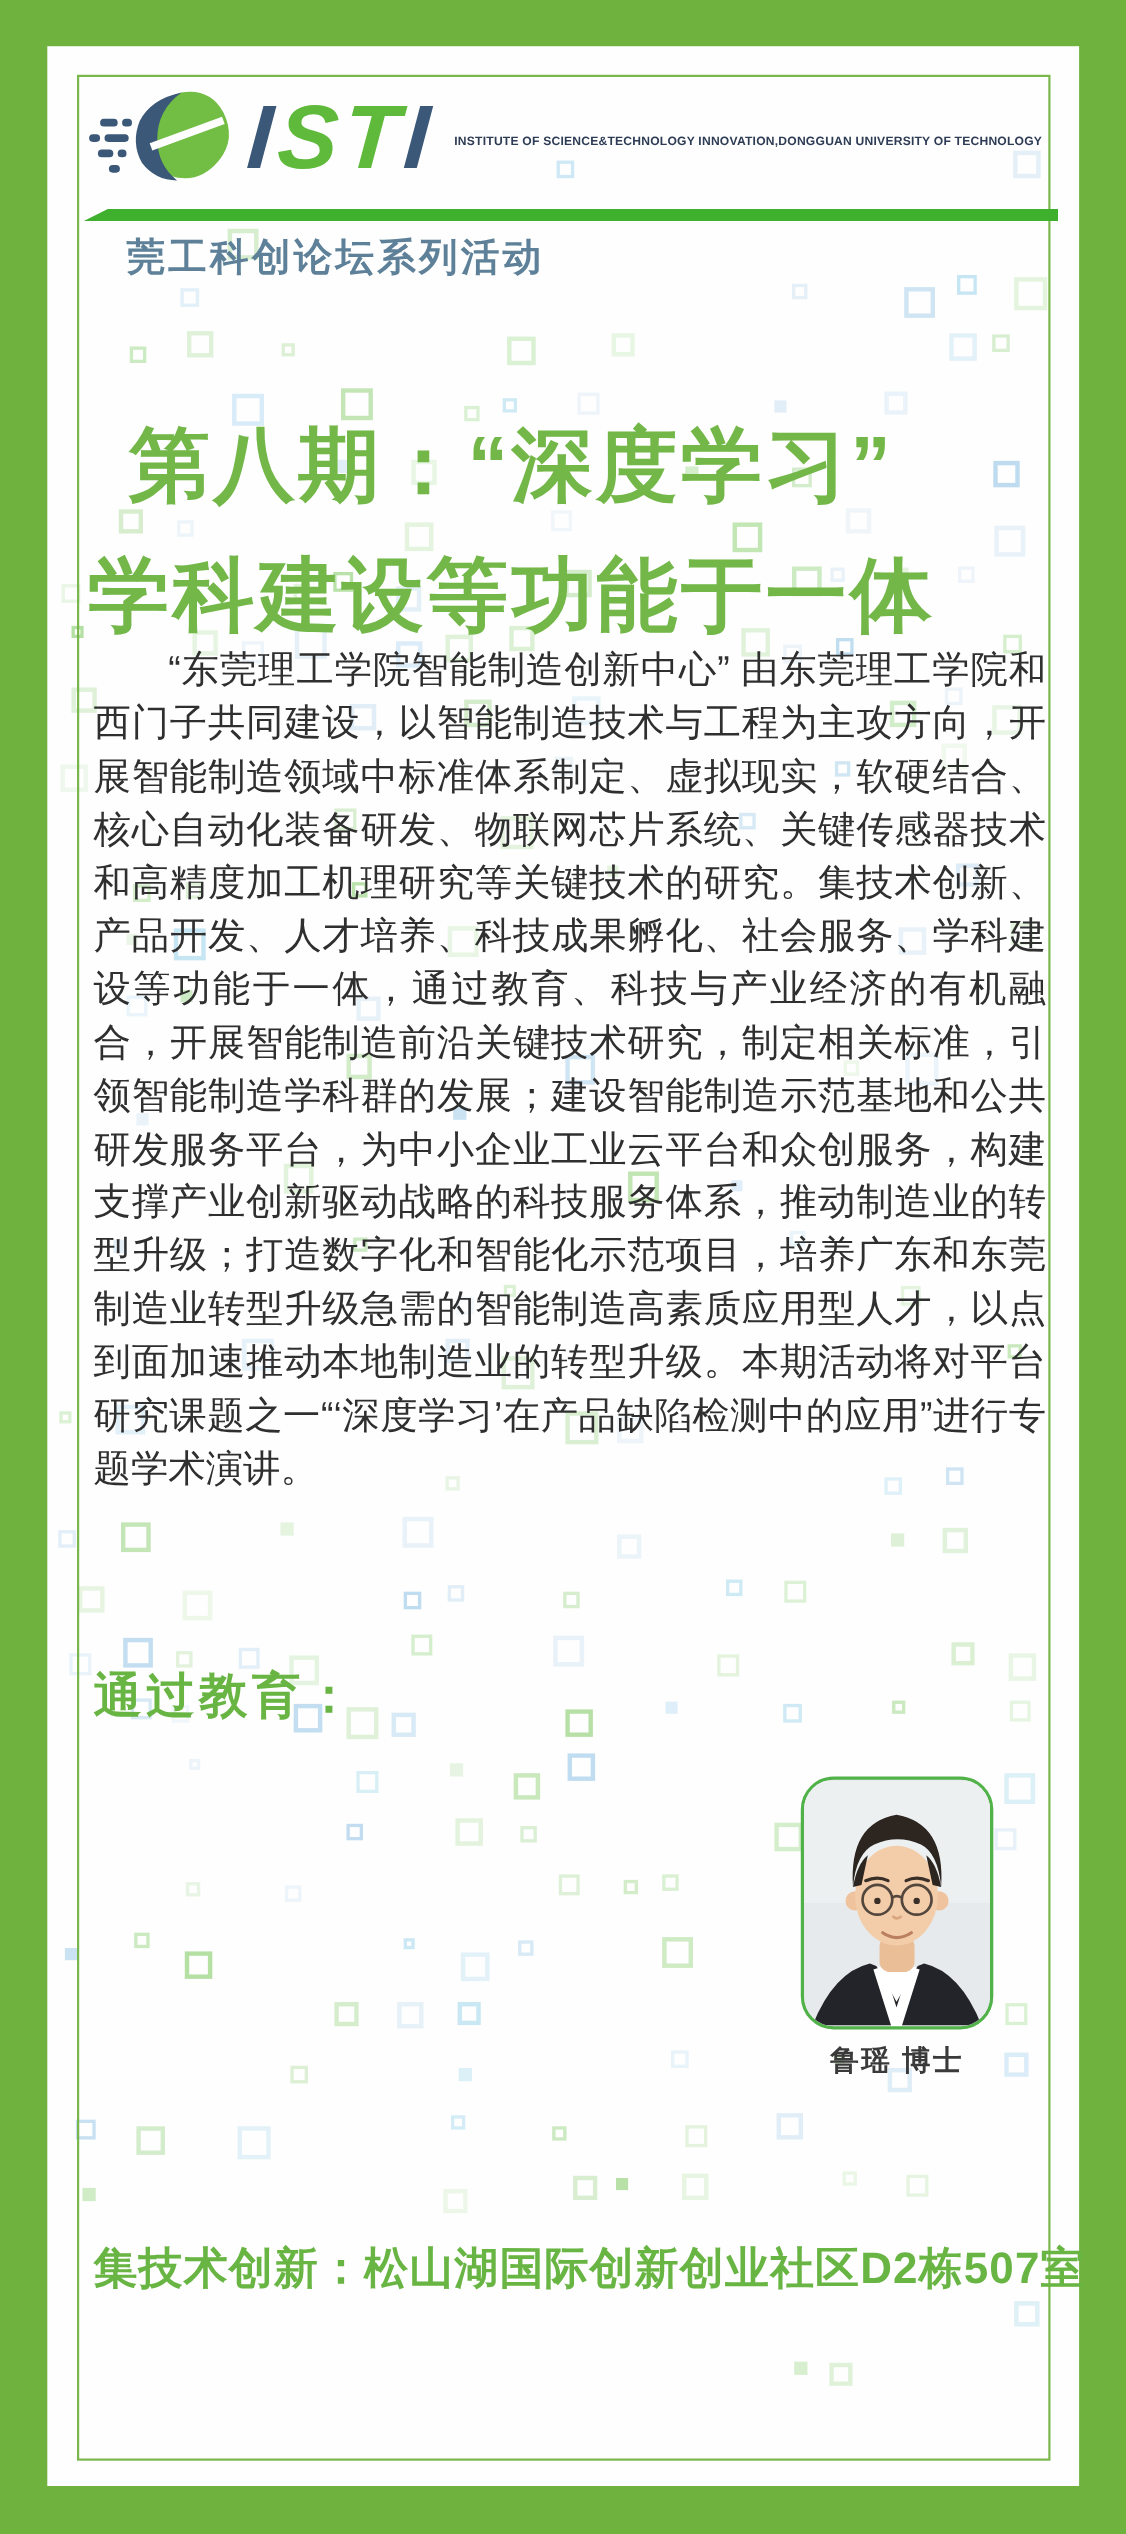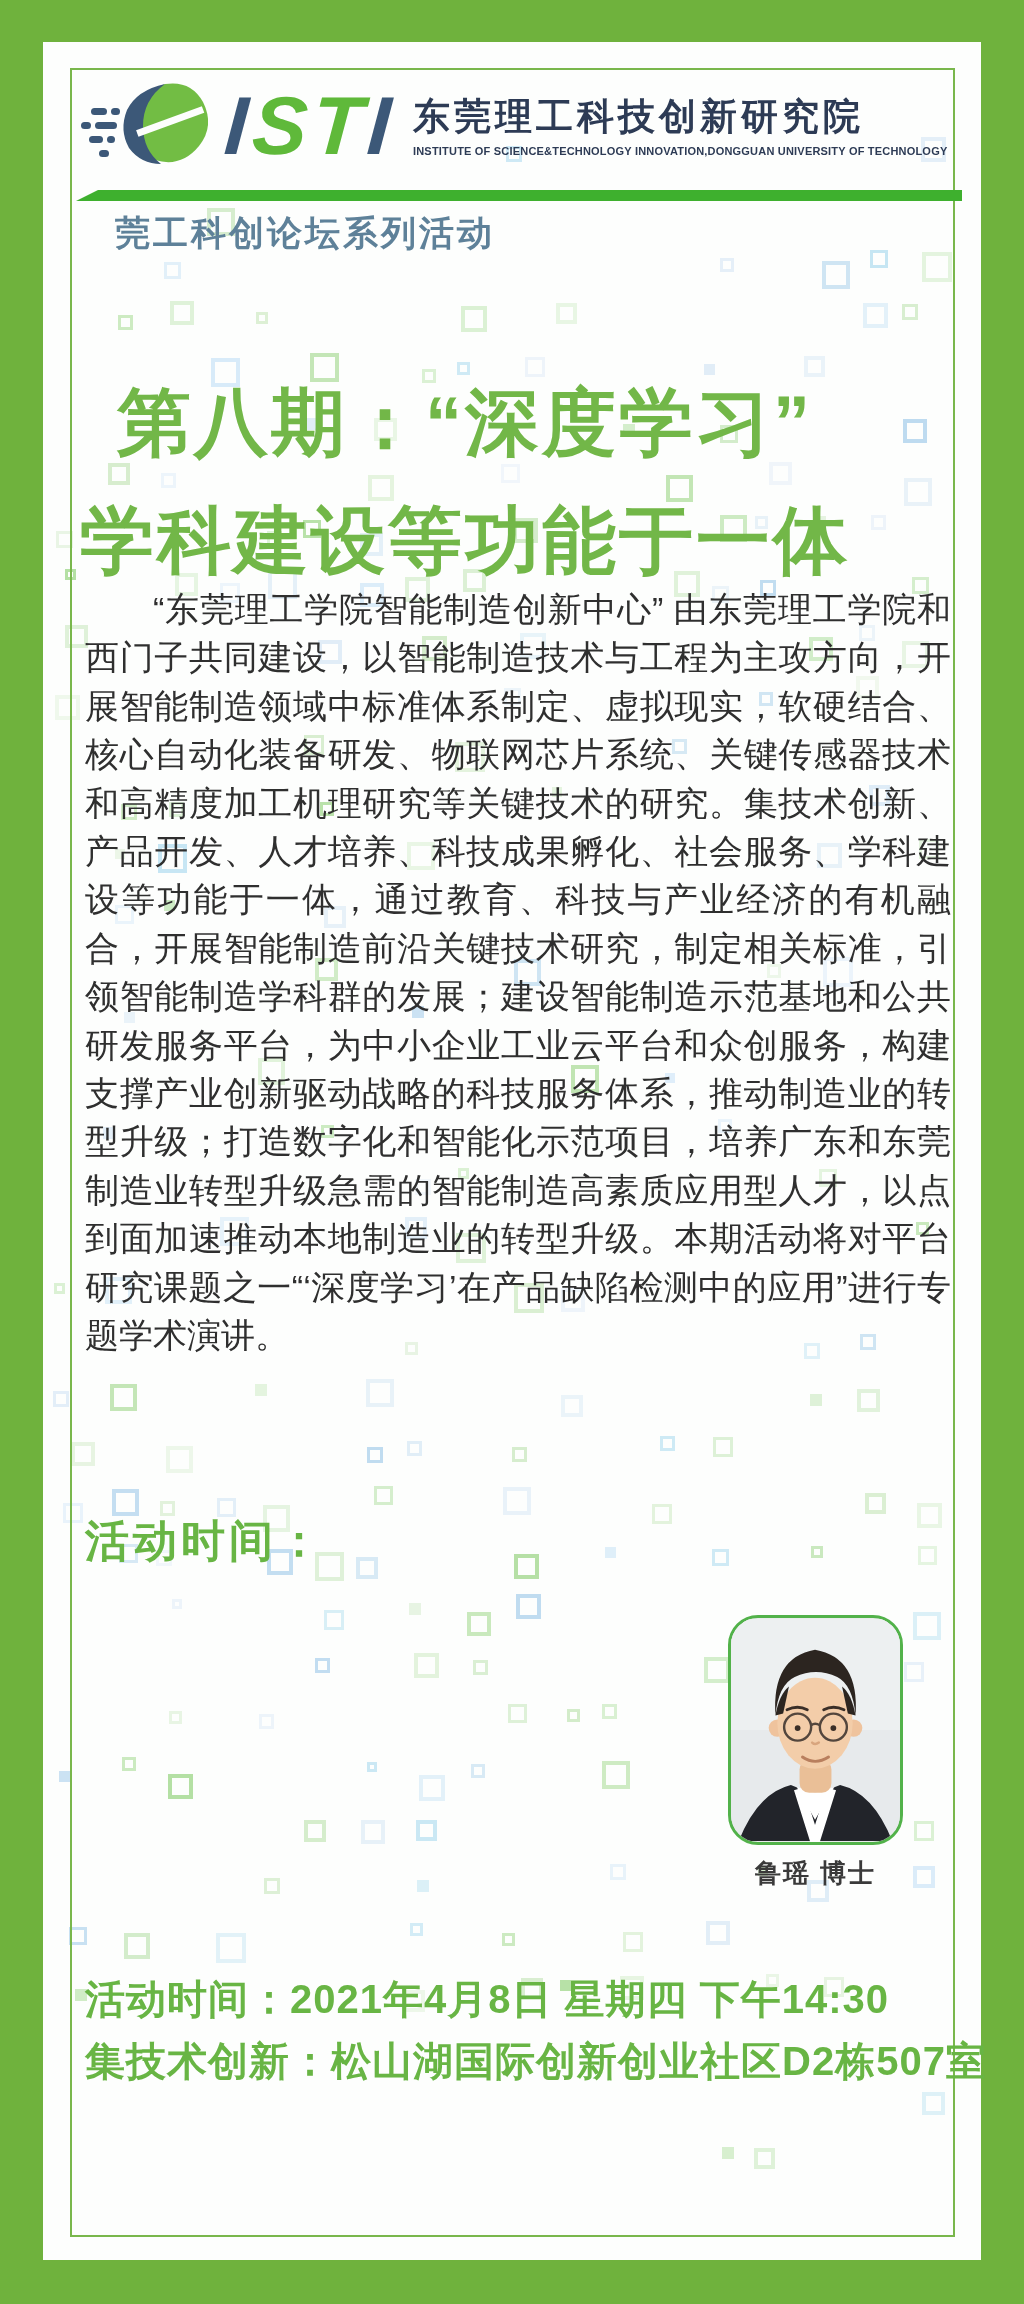--- a/index.html
+++ b/index.html
@@ -260,36 +260,35 @@
           <rect x="12" y="58" width="14" height="7" rx="3.5"></rect>
           <rect x="30" y="58" width="8" height="7" rx="3.5"></rect>
           <rect x="22" y="72" width="10" height="7" rx="3.5"></rect>
         </g>
         <path d="M88 6 Q114 2 126 24 Q138 48 122 68 Q104 90 78 82 Q56 74 56 48 Q58 16 88 6 Z" fill="#72bd44"></path>
         <path d="M88 6 Q66 22 66 48 Q66 72 84 86 Q64 86 52 70 Q42 52 50 32 Q60 12 88 6 Z" fill="#3c5878"></path>
         <rect x="58" y="40" width="70" height="7" fill="#fdfefd" transform="rotate(-20 93 43)"></rect>
       </svg>
       <div class="isti"><span class="navy">I</span><span class="green">S</span><span class="green">T</span><span class="navy">I</span></div>
       <div class="org">
-        <div class="org-cn">东莞理工科技创新研究院</div>
         <div class="org-en">INSTITUTE OF SCIENCE&amp;TECHNOLOGY INNOVATION,DONGGUAN UNIVERSITY OF TECHNOLOGY</div>
       </div>
     </div>
 
     <div class="divider-bar"></div>
     <div class="series">莞工科创论坛系列活动</div>
 
     <div class="big-title">
       <div>第八期：“深度学习”</div>
       <div>学科建设等功能于一体</div>
     </div>
 
     <div class="intro">“东莞理工学院智能制造创新中心” 由东莞理工学院和西门子共同建设，以智能制造技术与工程为主攻方向，开展智能制造领域中标准体系制定、虚拟现实，软硬结合、核心自动化装备研发、物联网芯片系统、关键传感器技术和高精度加工机理研究等关键技术的研究。集技术创新、产品开发、人才培养、科技成果孵化、社会服务、学科建设等功能于一体，通过教育、科技与产业经济的有机融合，开展智能制造前沿关键技术研究，制定相关标准，引领智能制造学科群的发展；建设智能制造示范基地和公共研发服务平台，为中小企业工业云平台和众创服务，构建支撑产业创新驱动战略的科技服务体系，推动制造业的转型升级；打造数字化和智能化示范项目，培养广东和东莞制造业转型升级急需的智能制造高素质应用型人才，以点到面加速推动本地制造业的转型升级。本期活动将对平台研究课题之一“‘深度学习’在产品缺陷检测中的应用”进行专题学术演讲。</div>
 
-    <div class="agenda-heading">活动时间：</div>
+    <div class="agenda-heading">通过教育：</div>
 
     <div class="photo">
       <svg viewBox="0 0 175 230">
         <rect width="175" height="230" fill="#e7eaec"></rect>
         <rect width="175" height="115" fill="#edf0f1"></rect>
         <path d="M8 230 Q28 180 62 172 L87 182 L113 172 Q147 180 167 230 Z" fill="#22242a"></path>
         <path d="M68 174 L87 208 L107 174 L87 180 Z" fill="#ffffff"></path>
         <path d="M70 176 L87 230 L104 176" fill="none" stroke="#ffffff" stroke-width="10"></path>
         <rect x="71" y="146" width="33" height="34" rx="10" fill="#eabf97"></rect>
         <circle cx="48" cy="113" r="9" fill="#efc39d"></circle>
@@ -304,16 +303,15 @@
         <circle cx="69" cy="113" r="3" fill="#3a2f28"></circle>
         <circle cx="106" cy="113" r="3" fill="#3a2f28"></circle>
         <path d="M58 94 Q69 89 79 94" fill="none" stroke="#3a2f28" stroke-width="3" stroke-linecap="round"></path>
         <path d="M96 94 Q106 89 117 94" fill="none" stroke="#3a2f28" stroke-width="3" stroke-linecap="round"></path>
         <path d="M84 128 Q87 131 91 128" fill="none" stroke="#d8a57e" stroke-width="2.5" stroke-linecap="round"></path>
         <path d="M74 143 Q87 152 101 143" fill="none" stroke="#b97f5e" stroke-width="3" stroke-linecap="round"></path>
       </svg>
     </div>
     <div class="photo-caption">鲁瑶 博士</div>
 
-    <div class="event-time">活动时间：2021年4月8日 星期四 下午14:30</div>
     <div class="event-place">集技术创新：松山湖国际创新创业社区D2栋507室</div>
   </div>
 </div>
 
 </body></html>

